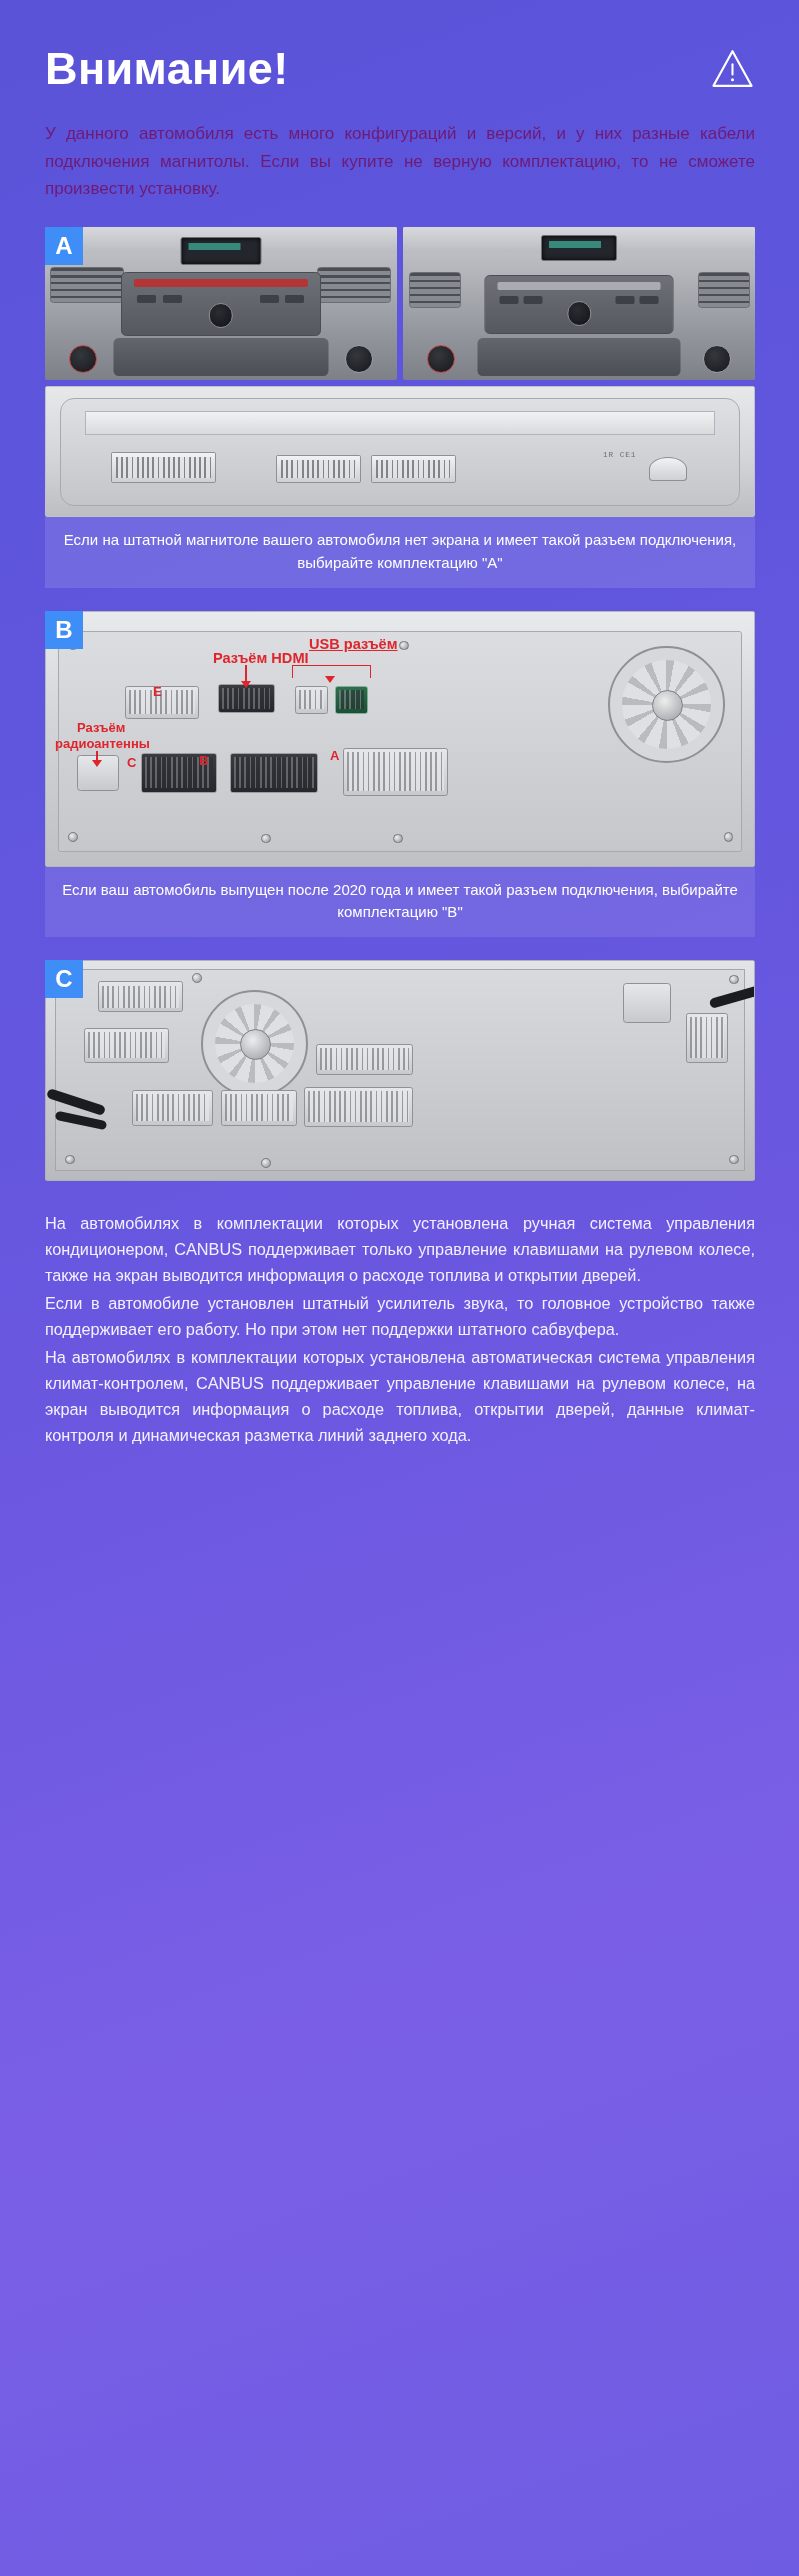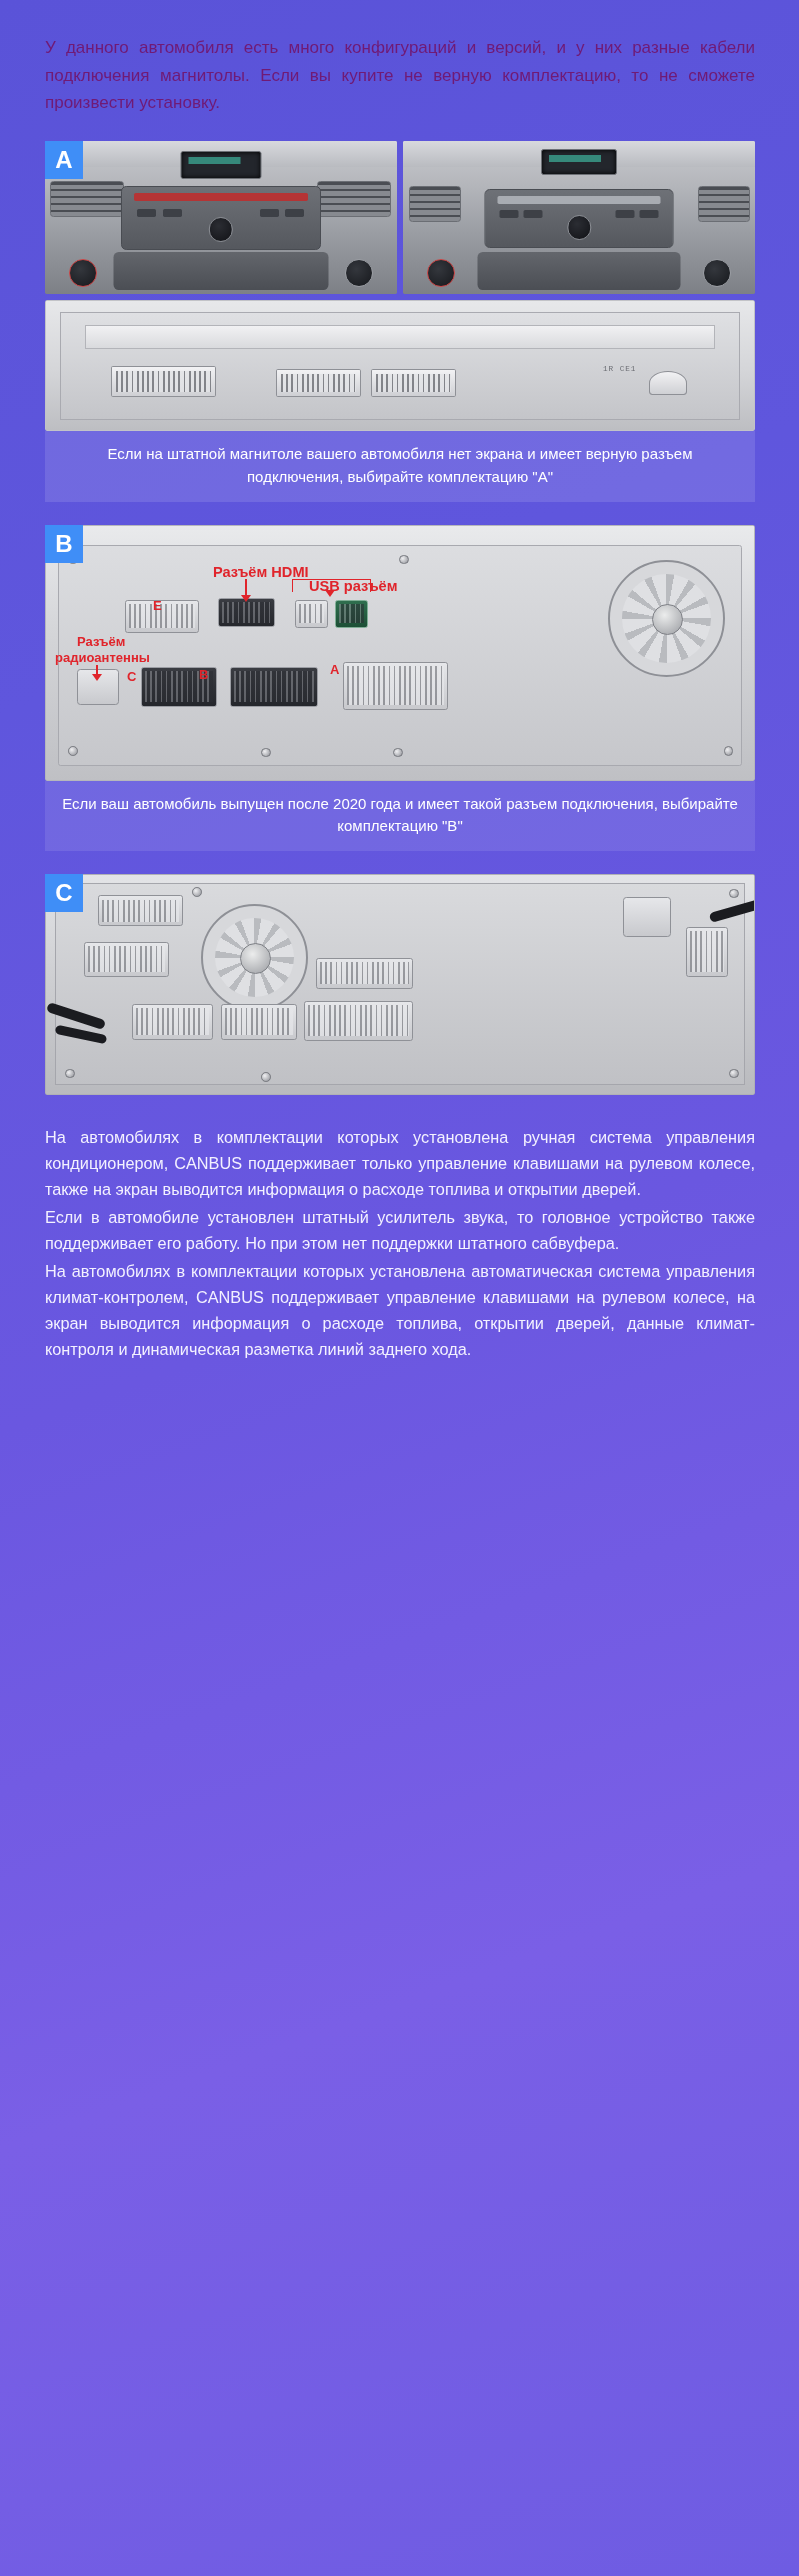--- a/index.html
+++ b/index.html
@@ -205,21 +205,21 @@
     position: relative;
     background: linear-gradient(180deg,#e7e8ea 0%, #d4d5d8 55%, #bdbec2 100%);
     border: 0.9px solid #c2c3c7;
     overflow: hidden;
   }
   .radio-front .body {
     position: absolute;
     top: 10.3px; left: 13.8px; right: 13.8px; bottom: 10.3px;
     background: linear-gradient(180deg,#dfe0e3,#c4c5c9);
     border: 0.9px solid #a9aab0;
-    border-radius: 0;
+    border-radius: 14px;
   }
   .radio-front .lip {
     position: absolute;
     top: 12px; left: 24px; right: 24px;
     height: 22.4px;
     background: linear-gradient(180deg,#f1f1f3,#d9dadd);
     border: 0.9px solid #b3b4b9;
   }
   .radio-front .conn {
     position: absolute;
@@ -388,20 +388,30 @@
   }
   .bottom p {
     margin: 0 0 1.7px 0;
   }
 </style>
 </head>
 <body>
 
 <div class="page">
 
+  <div class="header">
+    <div class="title">Внимание!</div>
+    <span>
+      <svg class="warn-icon" viewBox="0 0 52 52" aria-hidden="true">
+        <path d="M26 6 L48 46 L4 46 Z" fill="none" stroke="#ffffff" stroke-width="2.5" stroke-linejoin="round"></path>
+        <rect x="24.8" y="20" width="2.4" height="14" rx="1.2" fill="#ffffff"></rect>
+        <circle cx="26" cy="39" r="1.8" fill="#ffffff"></circle>
+      </svg>
+    </span>
+  </div>
 
   <div class="intro">У данного автомобиля есть много конфигураций и версий, и у них разные кабели подключения магнитолы. Если вы купите не верную комплектацию, то не сможете произвести установку.</div>
 
   <div class="section">
     <div class="photo-stack">
       <div class="badge">A</div>
       <div class="photo-row">
         <div class="photo dash">
           <div class="windshield"></div>
           <div class="screen">
@@ -453,21 +463,21 @@
           <div class="conn c2">
               <div class="pins"></div>
             </div>
           <div class="conn c3">
               <div class="pins"></div>
             </div>
           <div class="conn c4"></div>
         </div>
       </div>
     </div>
-    <div class="caption">Если на штатной магнитоле вашего автомобиля нет экрана и имеет верную разъем подключения, выбирайте комплектацию "A"</div>
+    <div class="caption">Если на штатной магнитоле вашего автомобиля нет экрана и имеет такой разъем подключения, выбирайте комплектацию "A"</div>
   </div>
 
   <div class="section">
     <div class="photo-stack">
       <div class="badge">B</div>
       <div class="photo backpanel">
         <div class="plate"></div>
 
         <div class="fan"></div>
 
@@ -499,21 +509,21 @@
             <div class="grid"></div>
           </div>
         <div class="bp-conn light" style="left:297px; top:136px; width:103px; height:46px;">
             <div class="grid"></div>
           </div>
 
         <div class="lbl big" style="left:131px; top:38px;">Разъём HDMI</div>
         <div class="redline" style="left:199px; top:53px; width:1.7px; height:17px;"></div>
         <div class="arrow-down" style="left:195px; top:69px;"></div>
 
-        <div class="lbl big" style="left:227px; top:52px;">USB разъём</div>
+        <div class="lbl big" style="left:227px; top:24px;text-decoration:underline;">USB разъём</div>
         <div class="redbox" style="left:246px; top:53px; width:77px; height:12px; border-bottom:none;"></div>
         <div class="arrow-down" style="left:279px; top:64px;"></div>
 
         <div class="lbl" style="left:31px; top:108px;">Разъём</div>
         <div class="lbl" style="left:9px; top:124px;">радиоантенны</div>
         <div class="redline" style="left:50px; top:139px; width:1.7px; height:10.3px;"></div>
         <div class="arrow-down" style="left:46px; top:148px;"></div>
 
         <div class="lbl" style="left:107px; top:72px;">E</div>
         <div class="lbl" style="left:284px; top:136px;">A</div>

